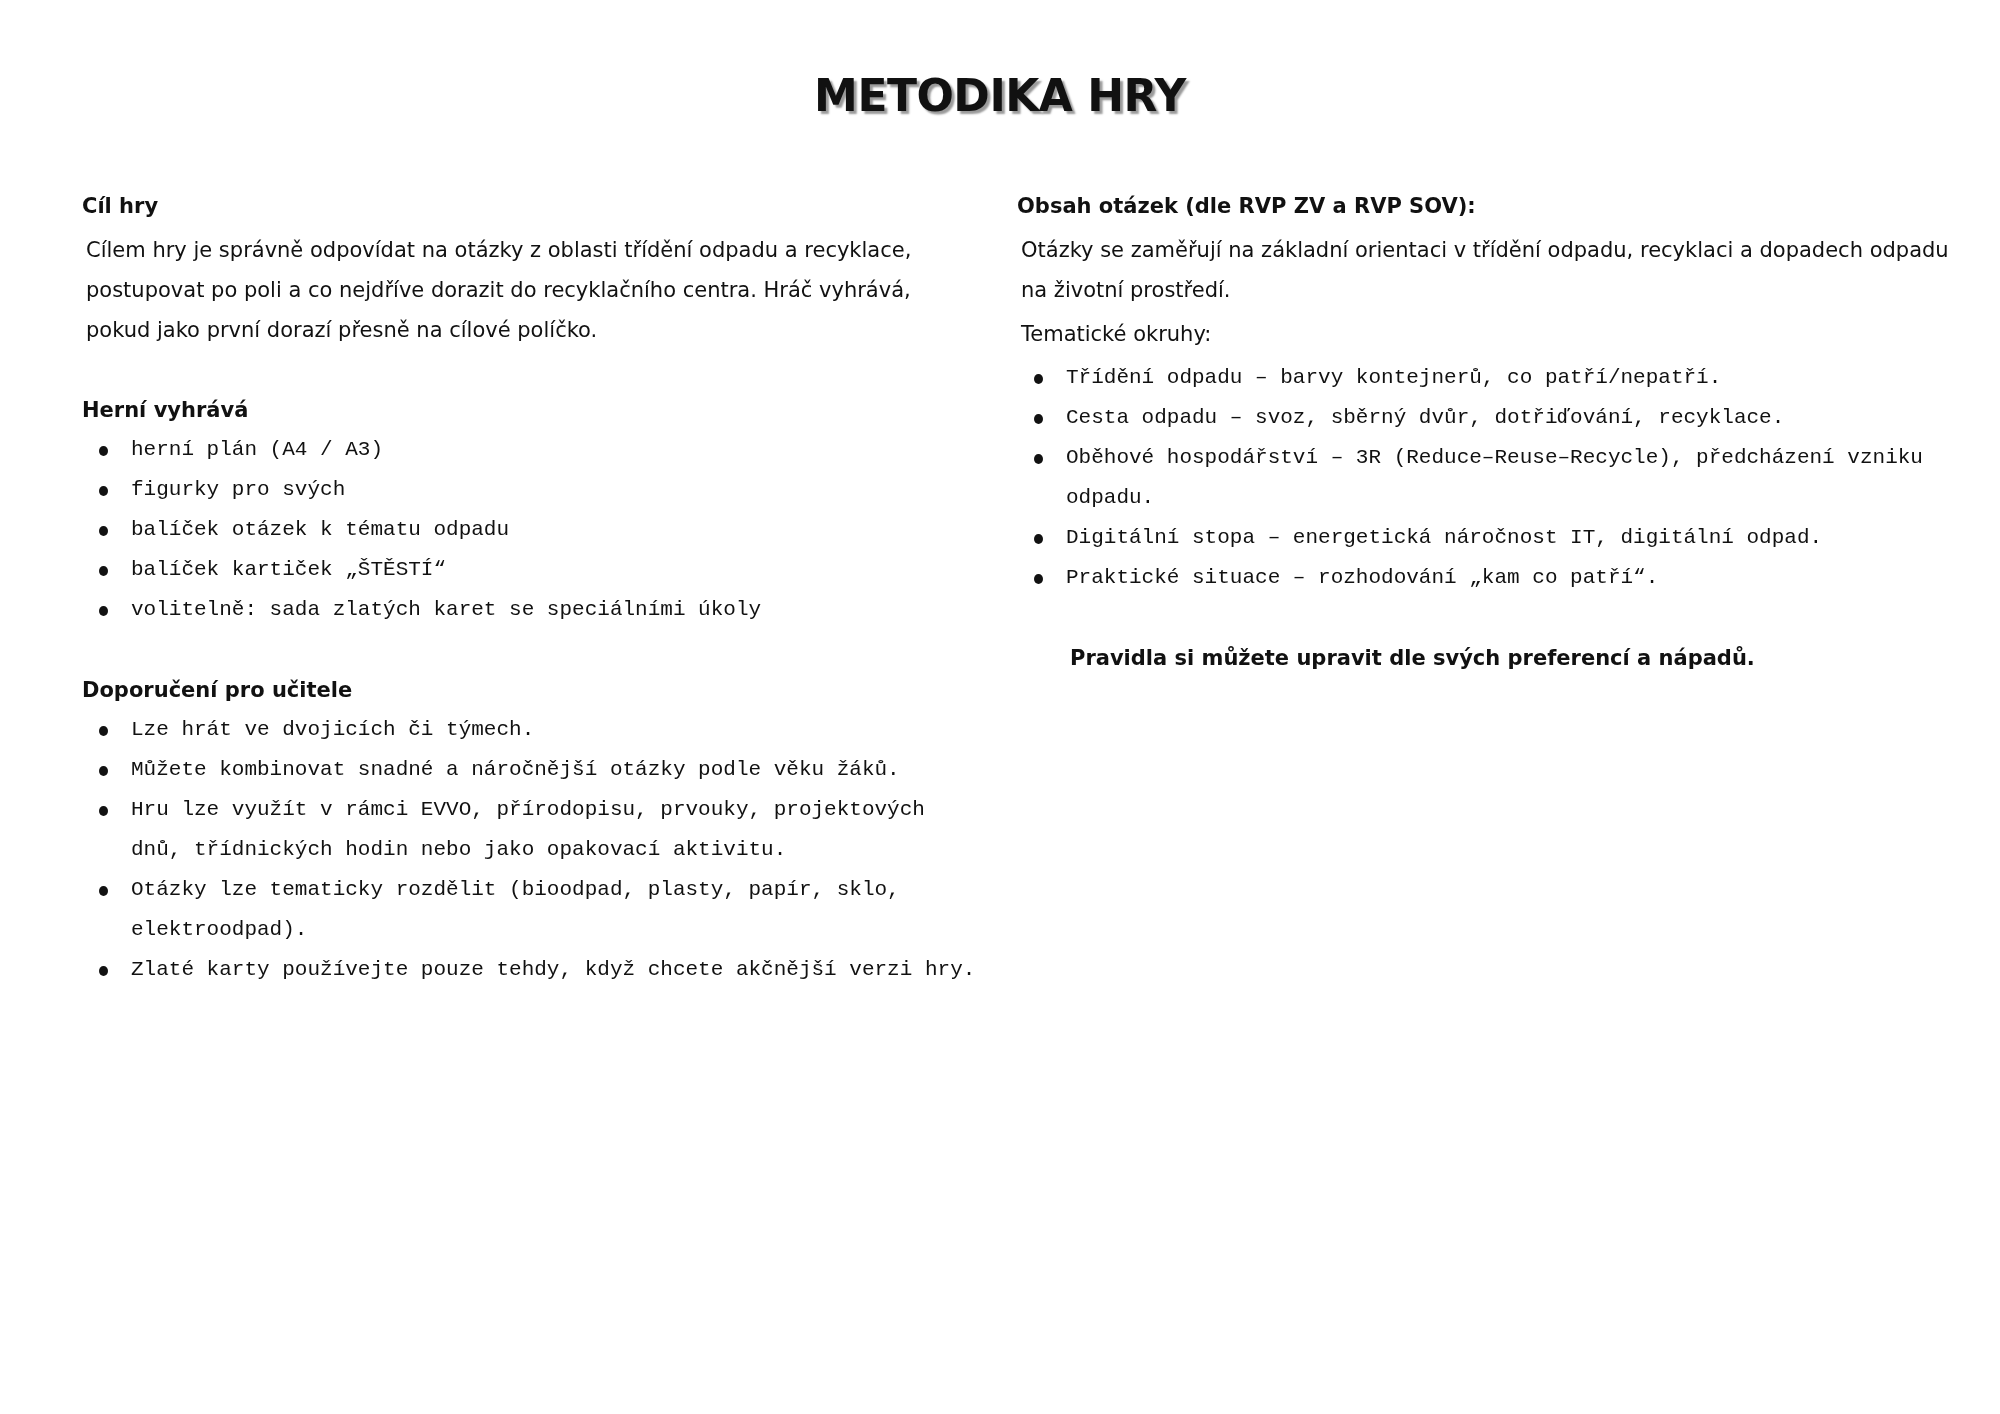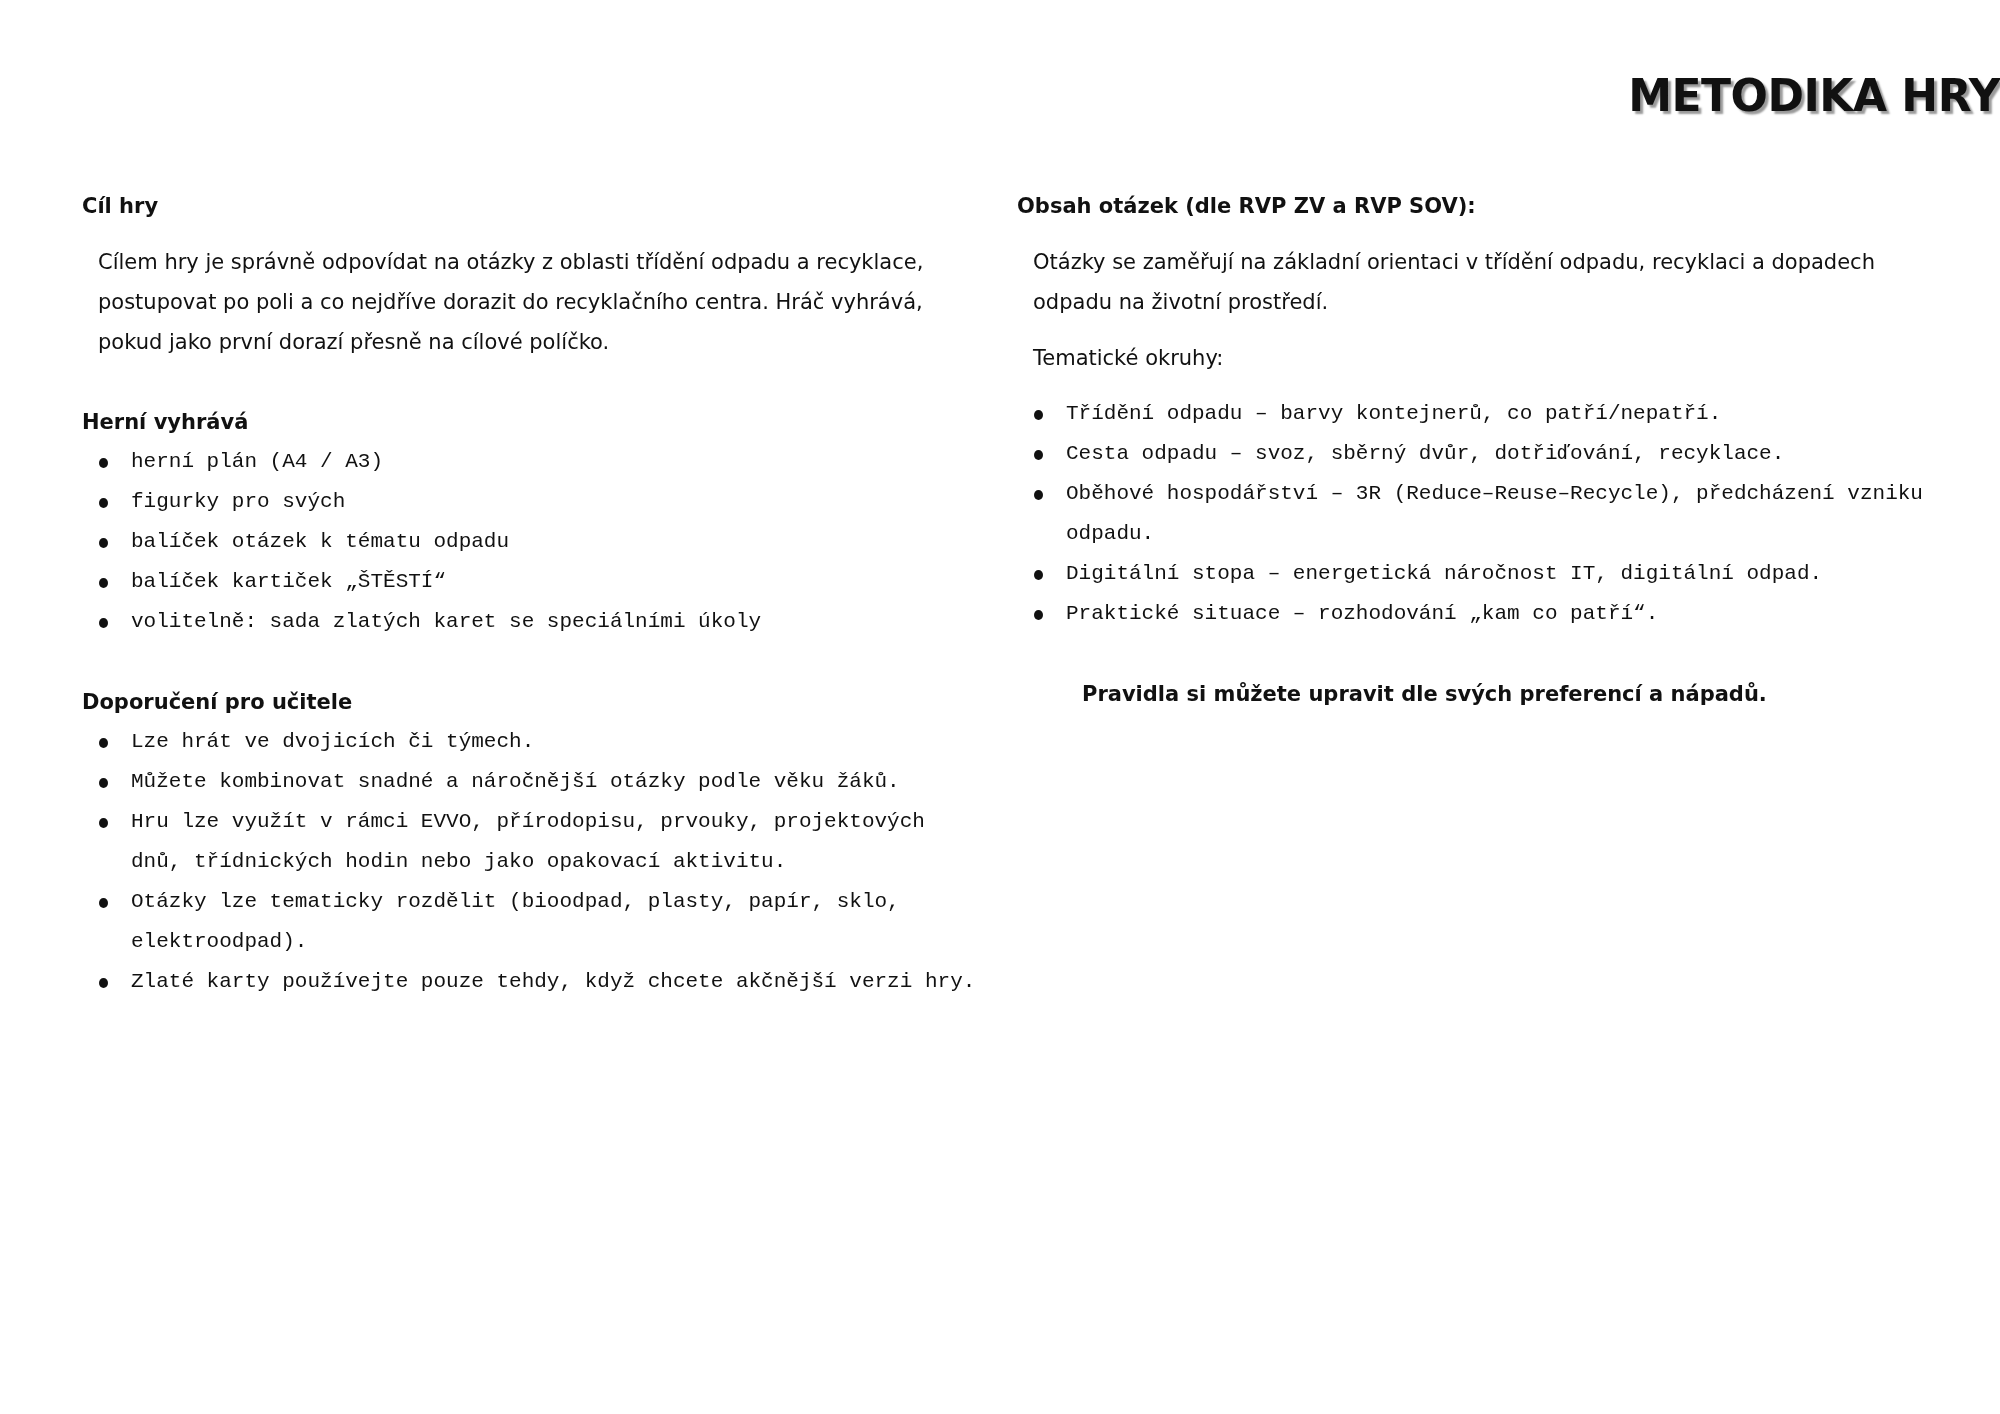--- a/index.html
+++ b/index.html
@@ -3,31 +3,31 @@
 <meta charset="utf-8">
 <style>
   html, body { margin: 0; padding: 0; background: #ffffff; }
   body {
     width: 2000px; height: 1414px; position: relative; overflow: hidden;
     font-family: "DejaVu Sans", "Liberation Sans", sans-serif;
     color: #111111;
   }
   .title {
     position: absolute; left: 0; width: 2000px; top: 70px;
-    text-align: right; font-weight: bold; font-size: 44px;
+    text-align: center; font-weight: bold; font-size: 44px;
     letter-spacing: -0.5px;
     text-shadow: 3px 3px 2px #9a9a9a;
     font-family: "DejaVu Sans", sans-serif;
   }
   .col { position: absolute; top: 186px; font-size: 21px; line-height: 40px; }
   .col.left { left: 82px; width: 900px; }
   .col.right { left: 1017px; width: 950px; }
   .section { margin: 0 0 40px 0; }
   .heading { font-weight: bold; margin: 0; }
-  p { margin: 16px; }
+  p { margin: 4px; }
   ul { margin: 0; padding: 0 0 0 49px; list-style: none; font-family: Liberation Mono, monospace; }
   li { position: relative; }
   li .bullet {
     position: absolute; left: -32px; top: 16px; width: 9px; height: 10px;
     border-radius: 50%; background: #111;
   }
   .note { font-weight: bold; margin-top: 40px; padding-left: 49px; }
 </style>
 </head>
 <body>

